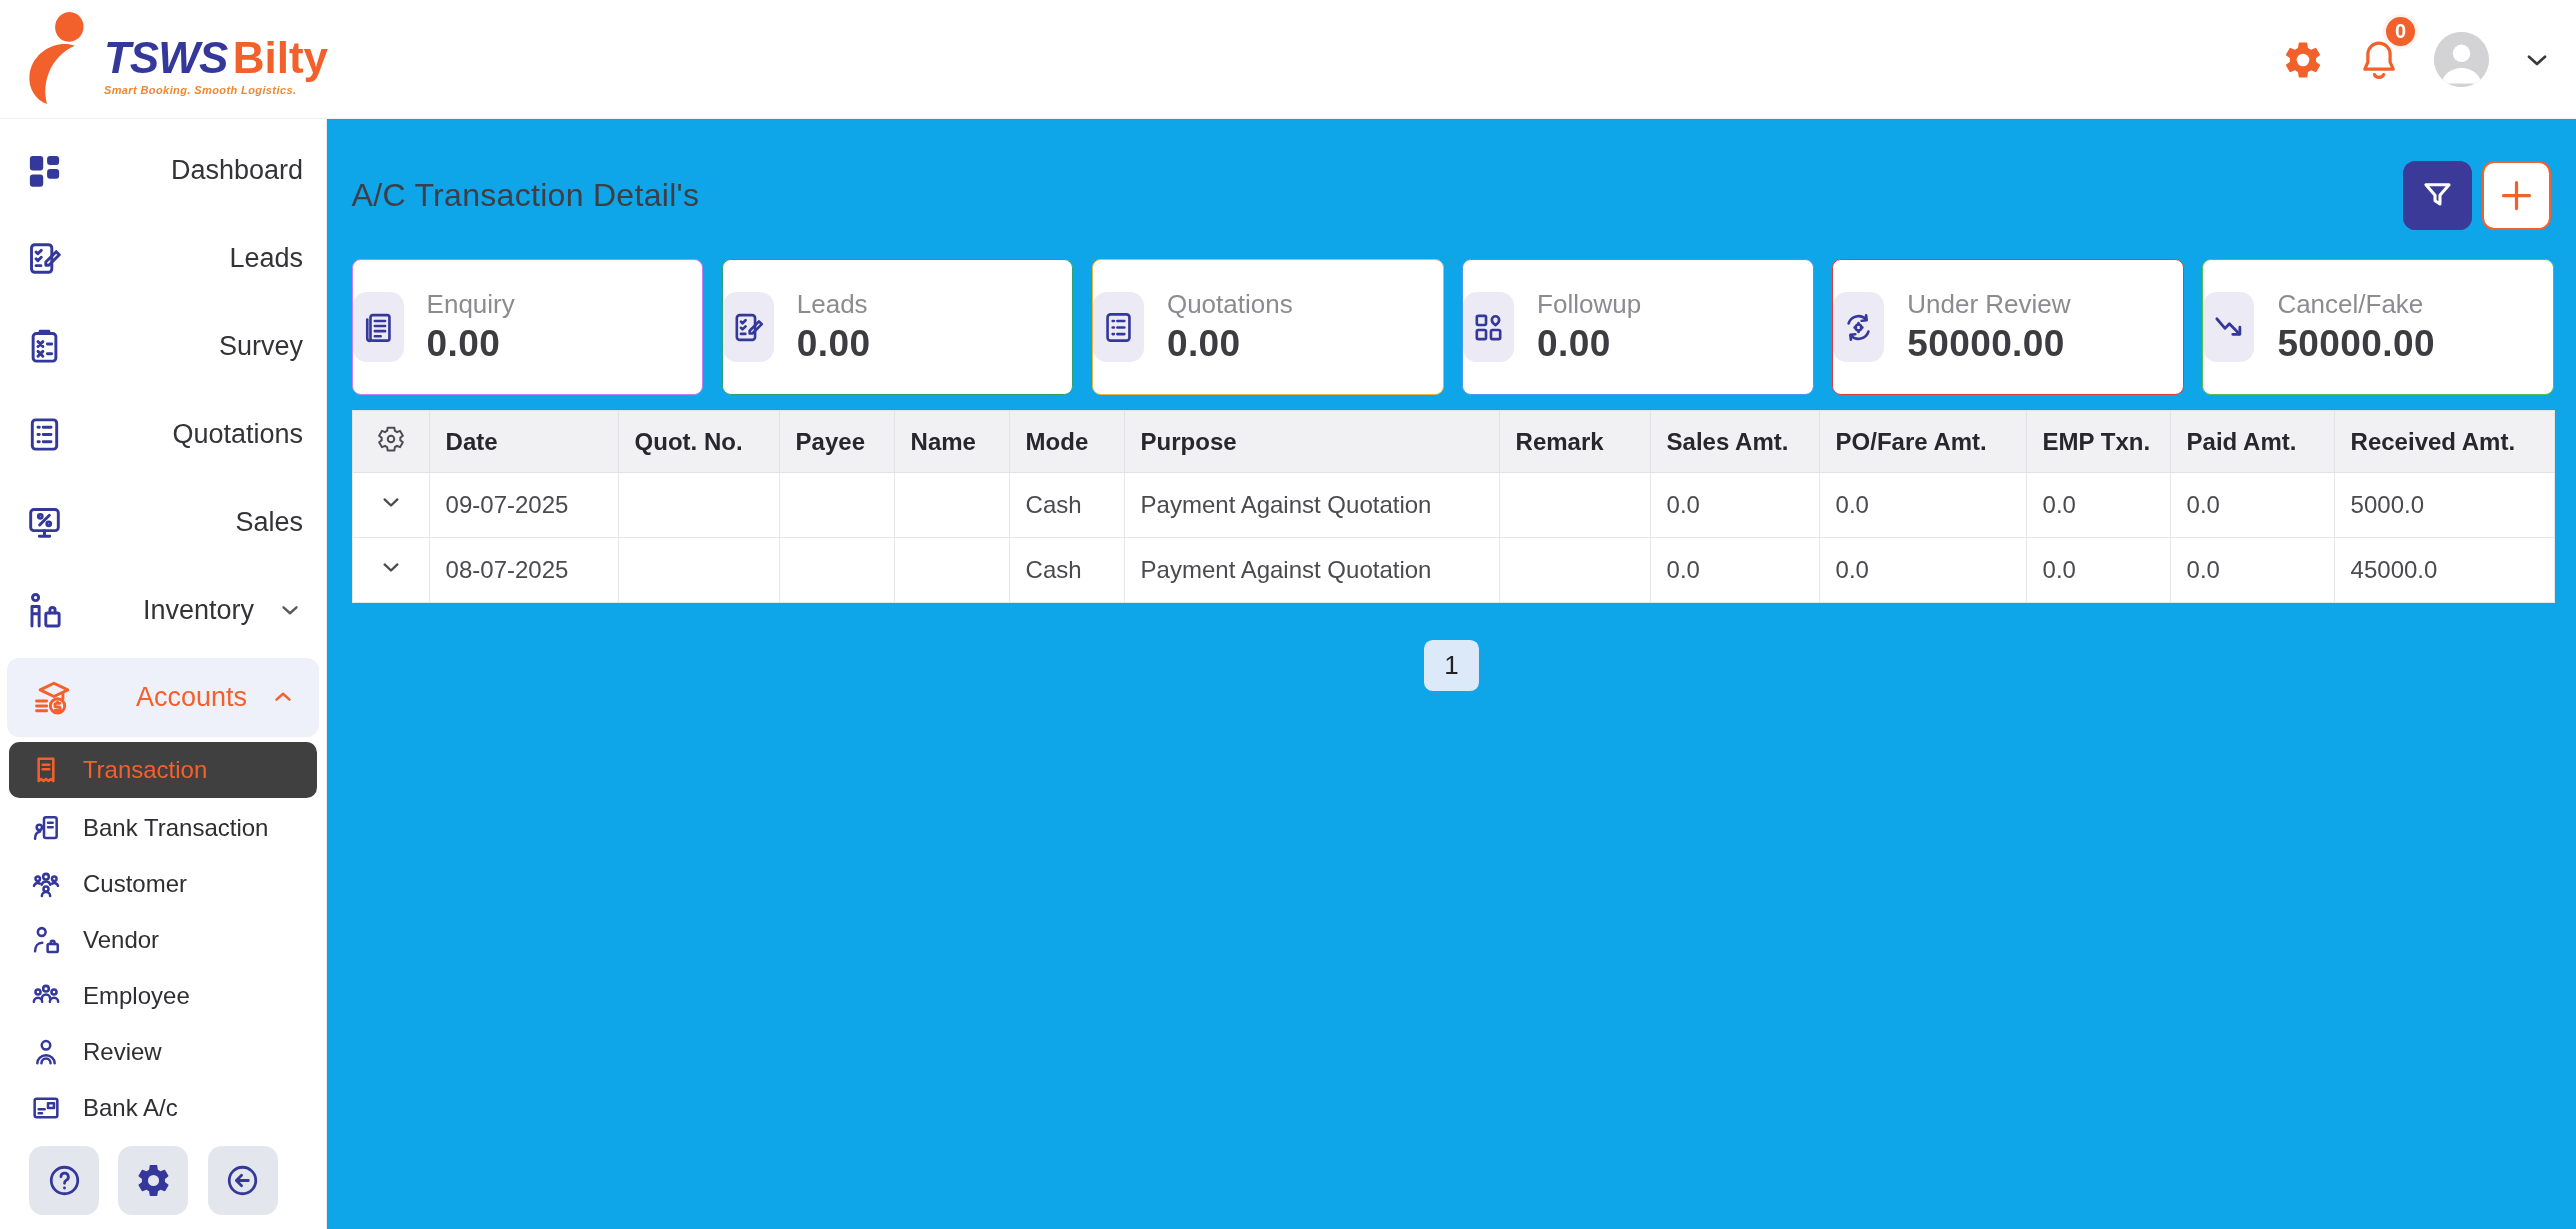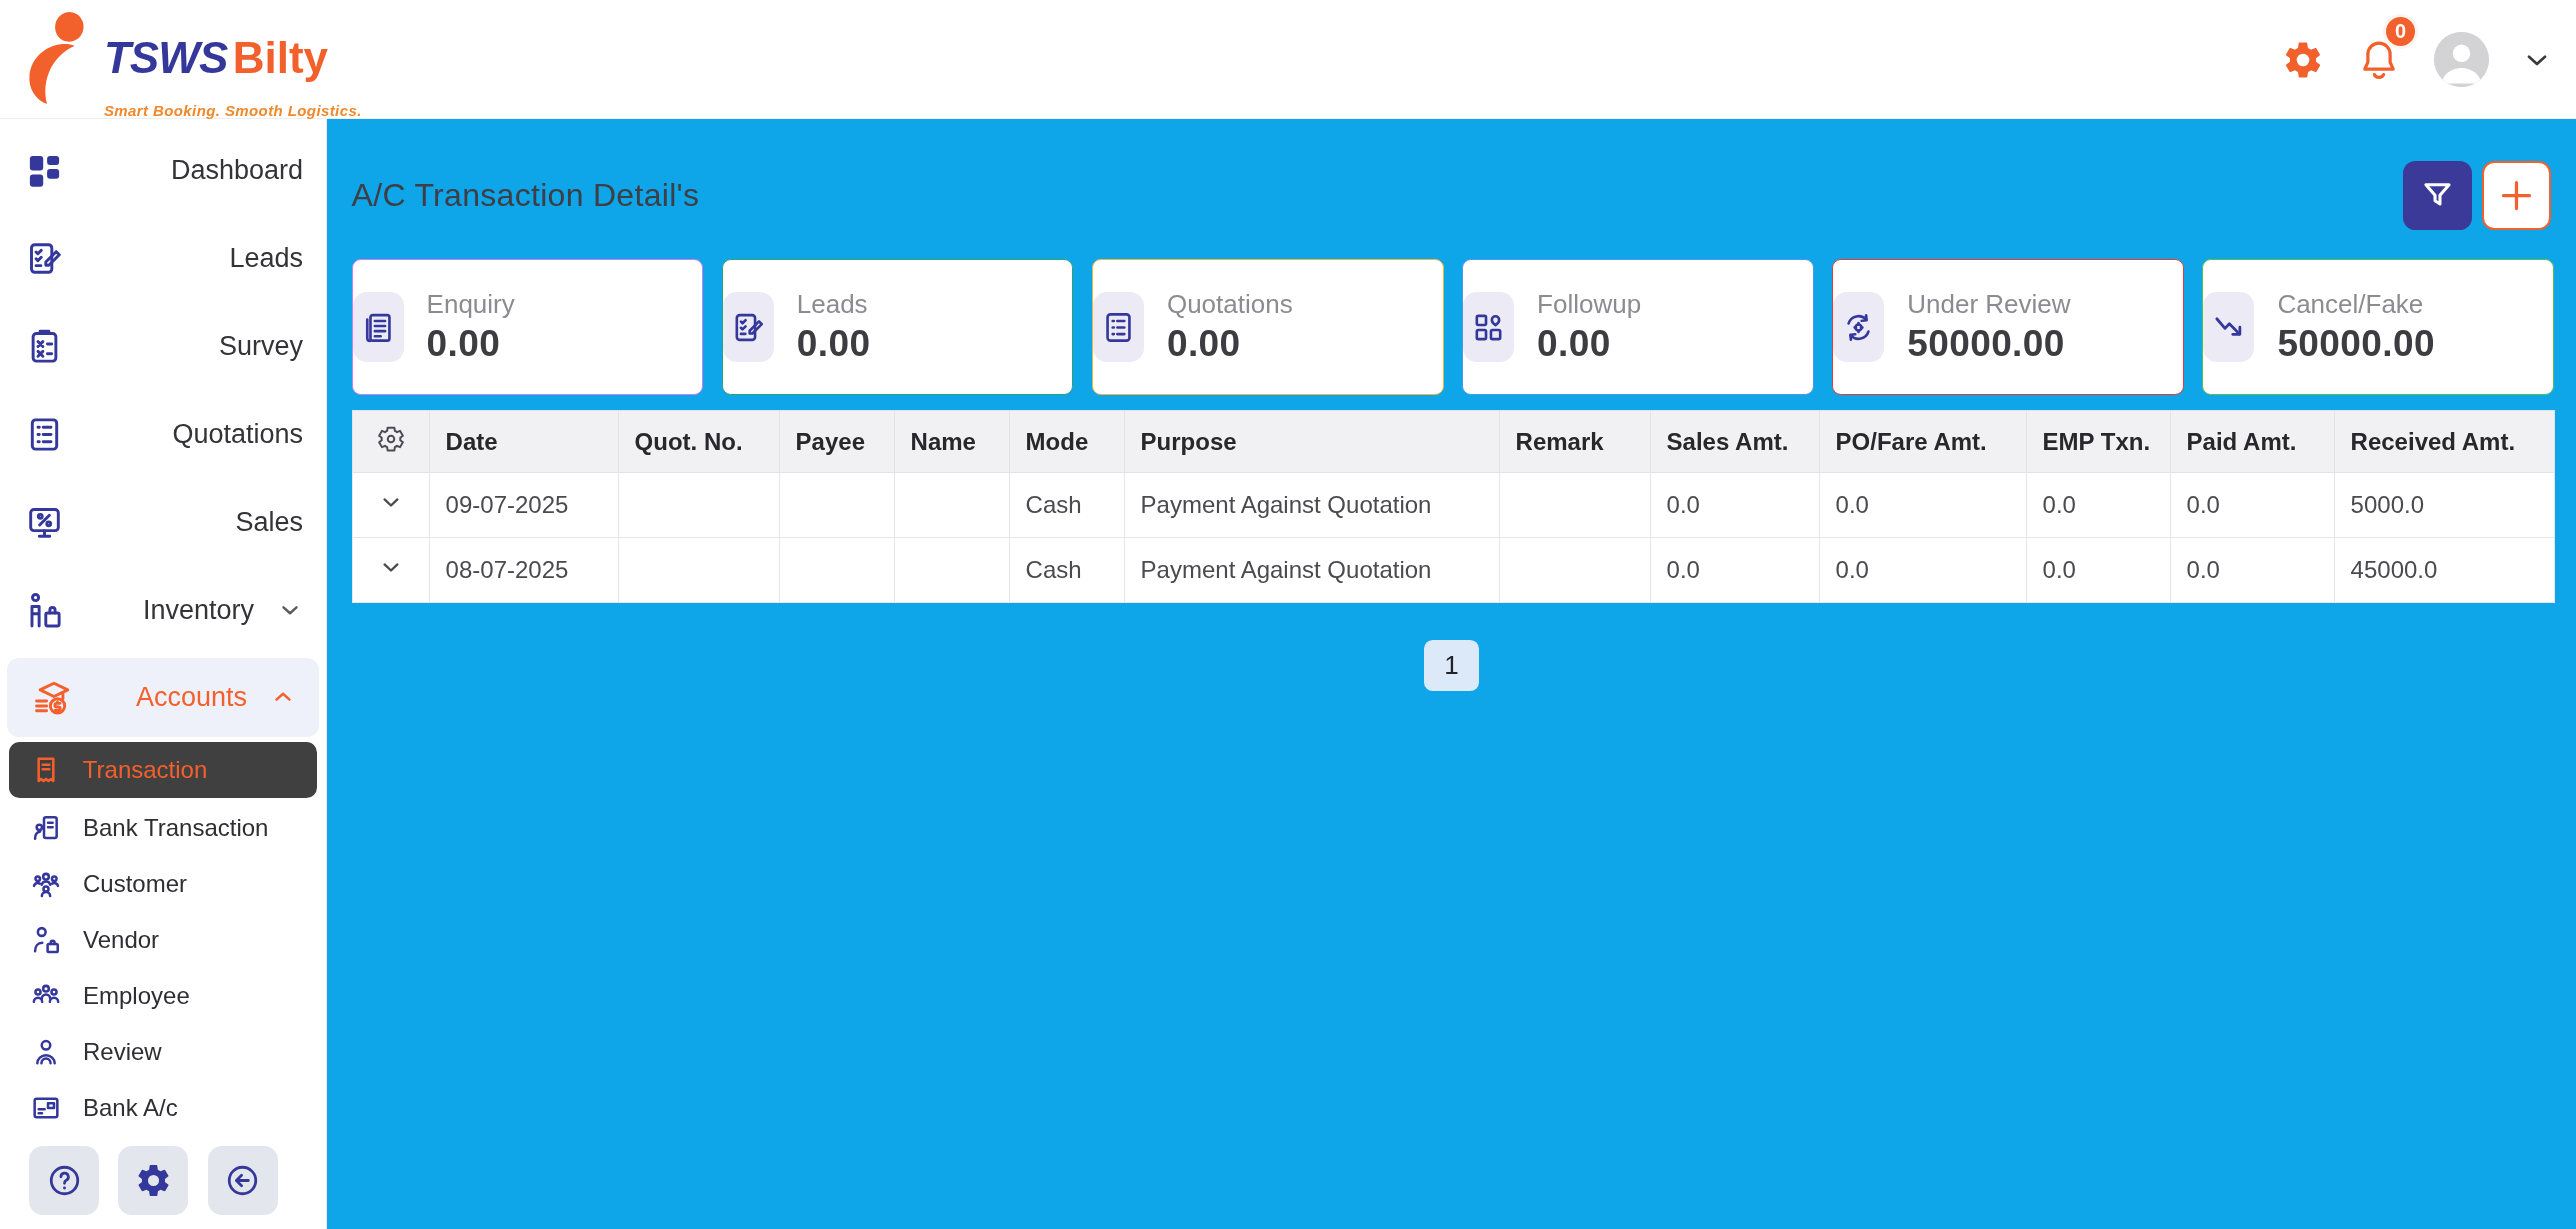--- a/index.html
+++ b/index.html
@@ -9,21 +9,21 @@
   svg { display:block; }
 
   
   .topbar { position:absolute; top:0; left:0; width:2576px; height:119px; background:#fff;
             border-bottom:1.8px solid #efeff2; z-index:5; }
   .logo { position:absolute; left:17.6px; top:8.8px; display:flex; align-items:flex-start; cursor:pointer; }
   .logo-text { margin-left:5.3px; margin-top:24.6px; }
   .logo-row { display:flex; align-items:baseline; }
   .logo-tsws { font-size:44px; font-weight:800; font-style:italic; color:#35389B; letter-spacing:-0.9px; }
   .logo-bilty { font-size:44px; font-weight:800; color:#F2612C; margin-left:5.3px; }
-  .logo-tagline { font-size:15px; font-style:italic; font-weight:700; color:#F2882C; margin-top:19px; letter-spacing:0.4px; }
+  .logo-tagline { font-size:11px; font-style:italic; font-weight:700; color:#F2882C; margin-top:1px; letter-spacing:0.4px; }
 
   .topbar-right { position:absolute; right:23px; top:0; height:119px; display:flex; align-items:center; gap:32px; }
   .icon-btn { background:none; border:none; cursor:pointer; color:#F2612C; position:relative; }
   .bell-wrap { position:relative; }
   .badge { position:absolute; top:-23px; right:-16px; width:35px; height:35px; border-radius:50%;
            background:#F2612C; color:#fff; font-size:20px; font-weight:700; display:flex;
            align-items:center; justify-content:center; border:3.5px solid #fdf4f0; }
   .avatar { width:55px; height:55px; border-radius:50%; background:#d3d3d6; overflow:hidden; cursor:pointer; }
   .user-chevron { color:#3a3a3e; cursor:pointer; }
 

